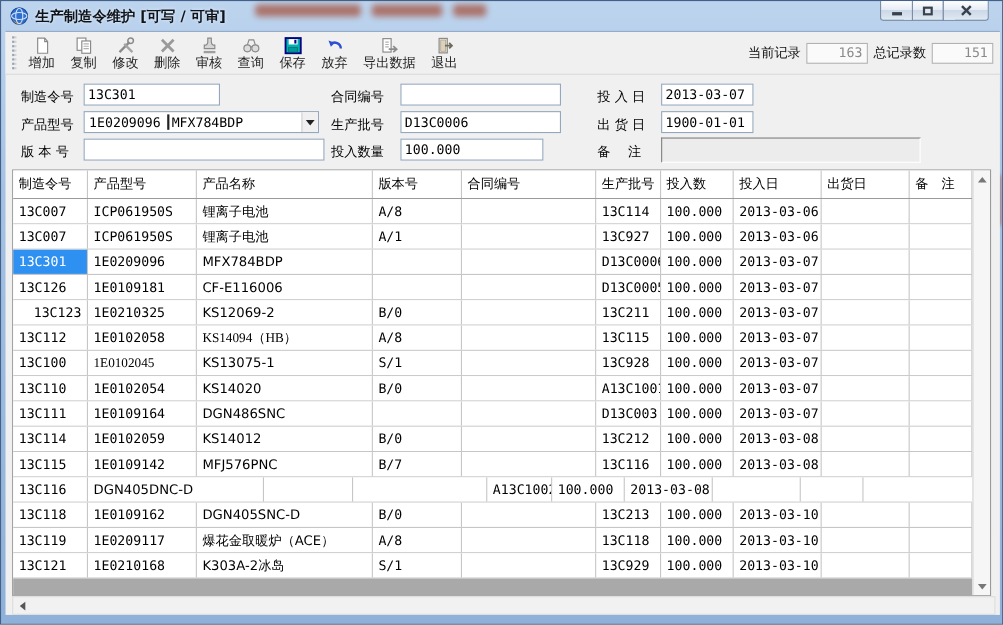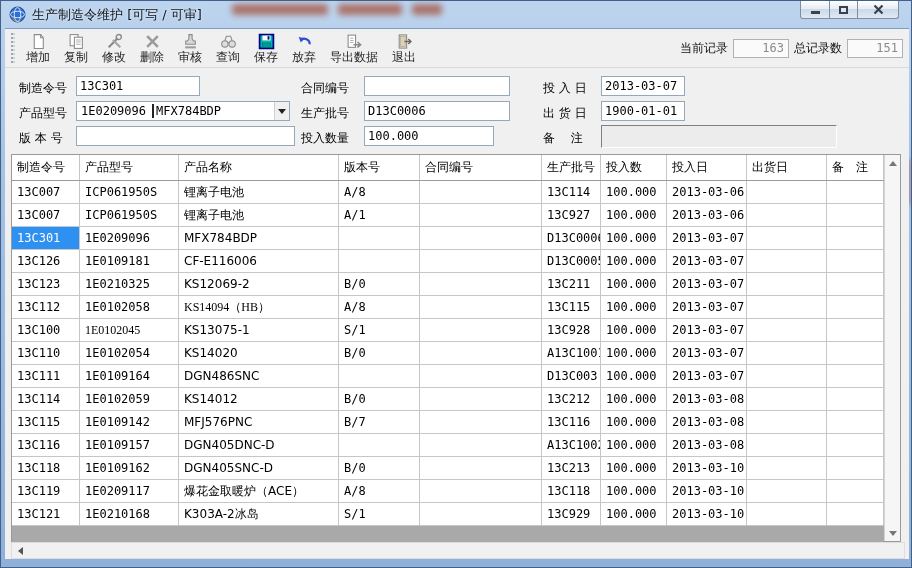--- a/index.html
+++ b/index.html
@@ -1,21 +1,21 @@
 <!DOCTYPE html>
 <html><head>
 <meta charset="utf-8">
 <style>
   html,body{margin:0;padding:0;background:#d4d0c8;}
   *{box-sizing:border-box;}
   .window{position:relative;width:912px;height:568px;font-family:"DejaVu Sans",sans-serif;
     background:linear-gradient(180deg,#bdd4ee 0%,#a5c2e4 30%,#8fb0d8 100%);
     border:1px solid #41618c;overflow:hidden;}
   
-  .titlebar{position:absolute;left:0;top:0;width:100%;height:27px;display:flex;align-items:center;padding:0 8px;}
+  .titlebar{position:absolute;left:0;top:0;width:100%;height:27px;display:flex;align-items:center;padding:0 8px;font-weight:bold;}
   .appicon{width:17px;height:17px;margin-right:6px;flex:0 0 auto;}
   .title{font-size:13px;color:#10141a;text-shadow:0 0 3px #e8f2fc;white-space:nowrap;}
   .wm{position:absolute;left:231px;top:3px;height:13px;display:flex;gap:10px;filter:blur(3px);opacity:.7;}
   .wm span{display:inline-block;height:11px;border-radius:3px;background:#a34a33;}
   .wm .w1{width:96px}.wm .w2{width:64px}.wm .w3{width:30px}
   .wm2{position:absolute;right:1px;top:158px;width:5px;height:46px;background:#a04030;filter:blur(2px);opacity:.6;}
   .caps{position:absolute;top:0;right:12px;display:flex;}
   .cap{height:18px;border:1px solid #7c8ea4;border-top:none;margin-left:-1px;
     background:linear-gradient(180deg,#fefefe,#e7edf5 45%,#ccd8e7 50%,#e0e9f3);
     display:flex;align-items:center;justify-content:center;}
@@ -300,21 +300,21 @@
             <div class="cell cjk" style="width: 160px;">CF-E116006</div>
             <div class="cell" style="width: 81px;"></div>
             <div class="cell" style="width: 122px;"></div>
             <div class="cell" style="width: 59px;">D13C0005</div>
             <div class="cell r" style="width: 66px;">100.000</div>
             <div class="cell d" style="width: 80px;">2013-03-07</div>
             <div class="cell" style="width: 80px;"></div>
             <div class="cell" style="width: 57px;"></div>
           </div>
           <div class="trow">
-            <div class="cell" style="width: 68px;">13C123</div>
+            <div class="cell" style="width: 68px; text-align: right;">13C123</div>
             <div class="cell" style="width: 99px;">1E0210325</div>
             <div class="cell cjk" style="width: 160px;">KS12069-2</div>
             <div class="cell" style="width: 81px;">B/0</div>
             <div class="cell" style="width: 122px;"></div>
             <div class="cell" style="width: 59px;">13C211</div>
             <div class="cell r" style="width: 66px;">100.000</div>
             <div class="cell d" style="width: 80px;">2013-03-07</div>
             <div class="cell" style="width: 80px;"></div>
             <div class="cell" style="width: 57px;"></div>
           </div>
@@ -385,21 +385,20 @@
             <div class="cell" style="width: 81px;">B/7</div>
             <div class="cell" style="width: 122px;"></div>
             <div class="cell" style="width: 59px;">13C116</div>
             <div class="cell r" style="width: 66px;">100.000</div>
             <div class="cell d" style="width: 80px;">2013-03-08</div>
             <div class="cell" style="width: 80px;"></div>
             <div class="cell" style="width: 57px;"></div>
           </div>
           <div class="trow">
             <div class="cell" style="width: 68px;">13C116</div>
-            <div class="cell" style="width: 99px;">1E0109157</div>
             <div class="cell cjk" style="width: 160px;">DGN405DNC-D</div>
             <div class="cell" style="width: 81px;"></div>
             <div class="cell" style="width: 122px;"></div>
             <div class="cell" style="width: 59px;">A13C1002</div>
             <div class="cell r" style="width: 66px;">100.000</div>
             <div class="cell d" style="width: 80px;">2013-03-08</div>
             <div class="cell" style="width: 80px;"></div>
             <div class="cell" style="width: 57px;"></div>
           </div>
           <div class="trow">

